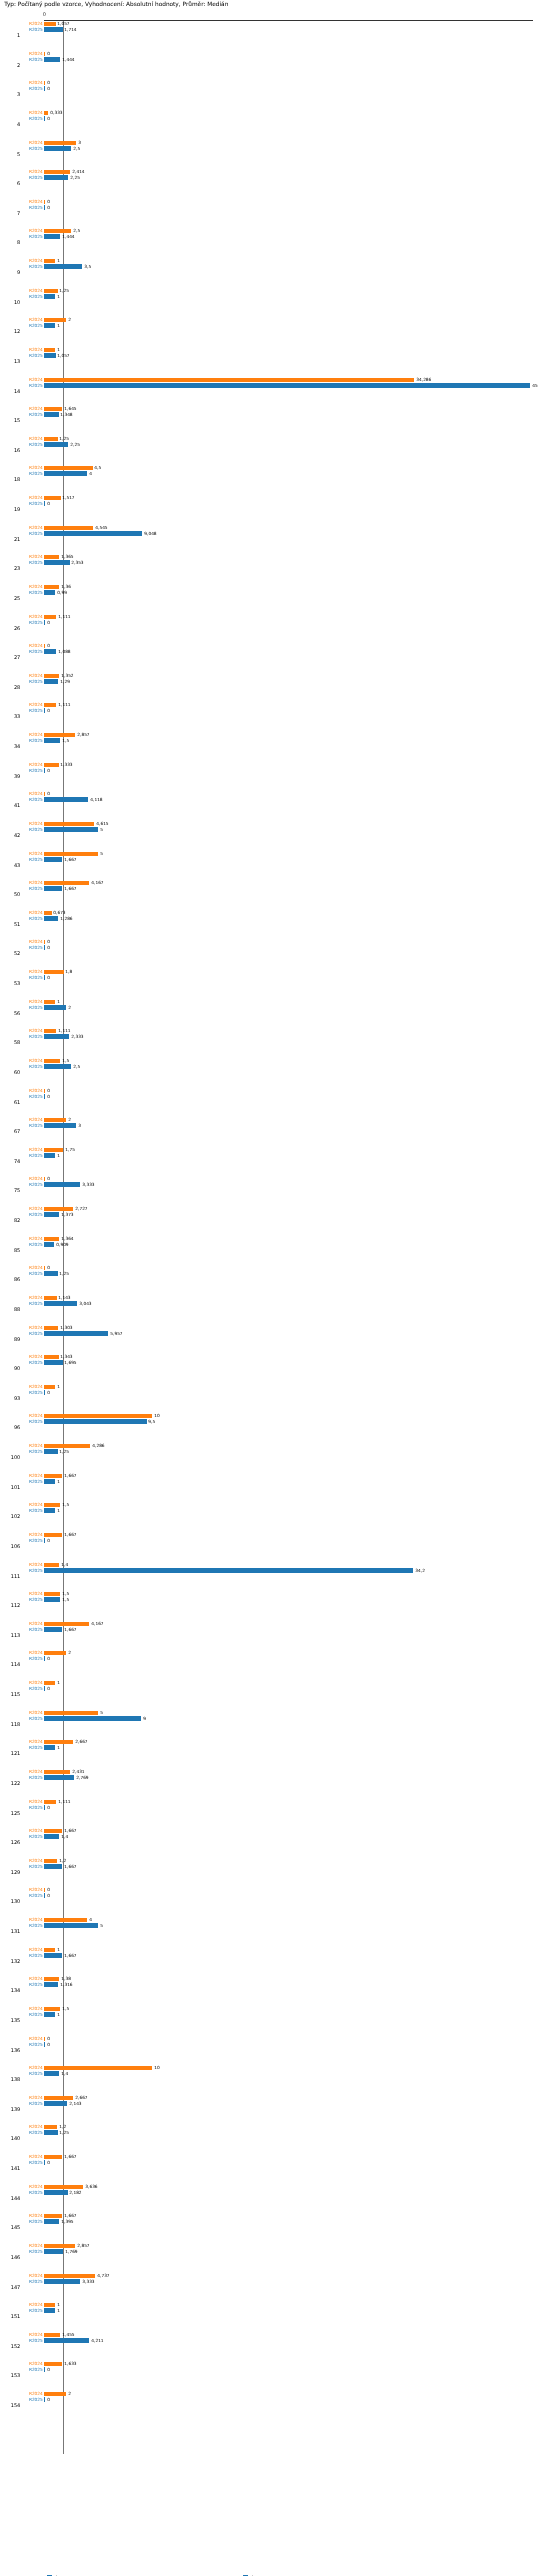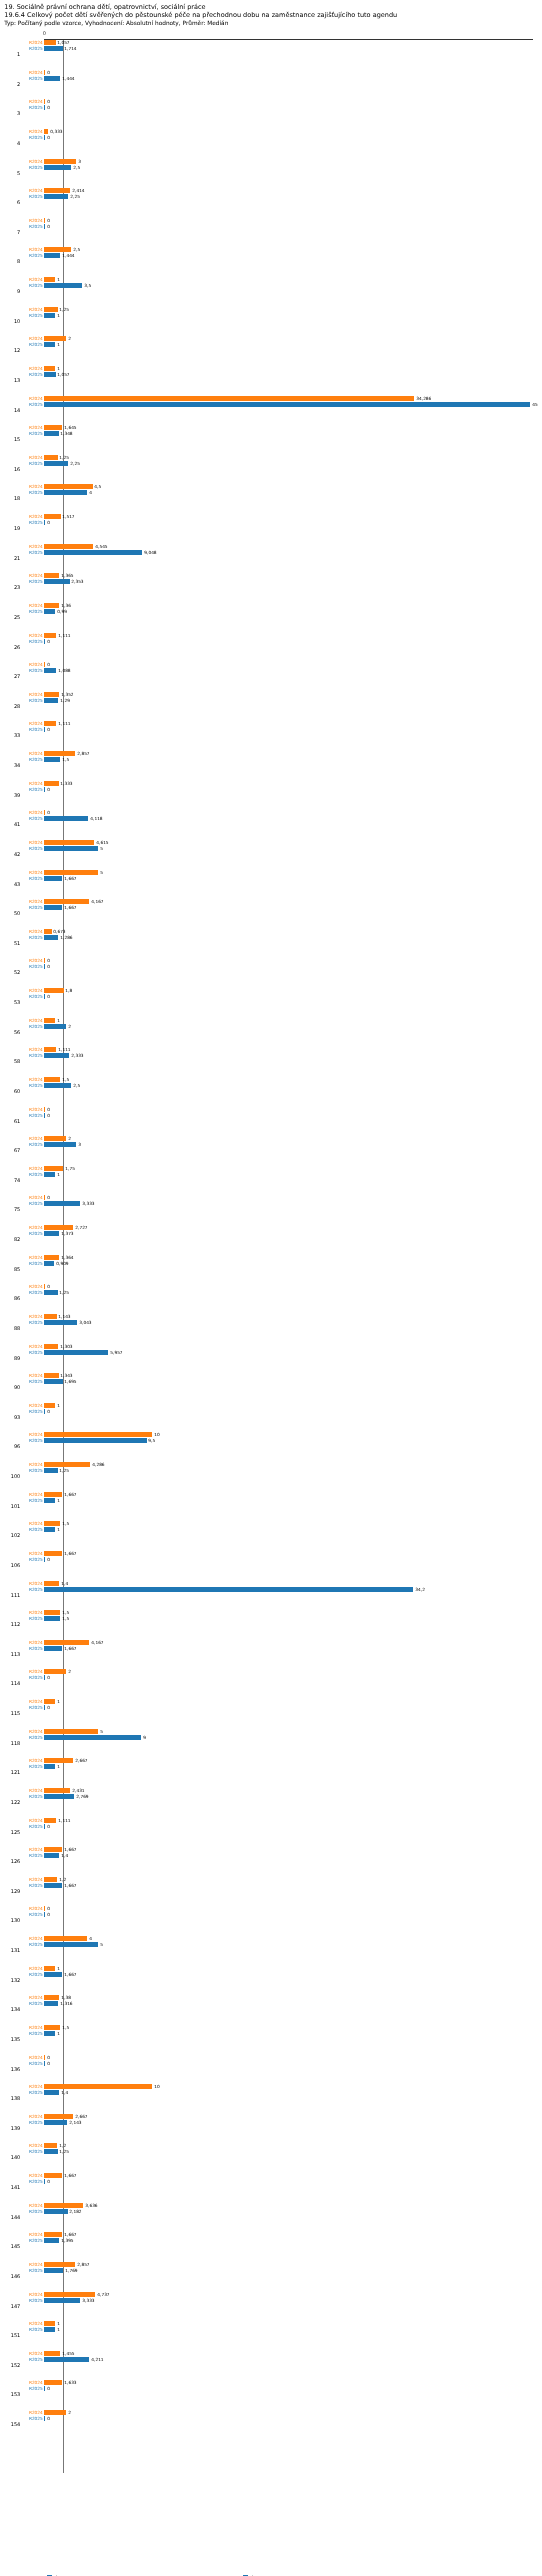--- a/index.html
+++ b/index.html
@@ -22,24 +22,20 @@
   .vline{position:absolute;left:40px;top:9.4px;bottom:0;border-left:0.7px solid #777;}
   .lgsw{display:inline-block;width:5px;height:5px;margin-right:2.2px;vertical-align:-0.7px;}
   .foot{position:absolute;left:4.3px;right:4.3px;bottom:1.4px;font-size:5px;}
   .foot .col{position:absolute;}
 </style>
 </head>
 <body>
 
 <div id="page">
 
-  <div class="hdr">
-    <div class="line">19. Sociálně právní ochrana dětí, opatrovnictví, sociální práce</div>
-    <div class="line">19.6.4 Celkový počet dětí svěřených do pěstounské péče na přechodnou dobu na zaměstnance zajišťujícího tuto agendu</div>
-  </div>
   <div class="meta">Typ: Počítaný podle vzorce, Vyhodnocení: Absolutní hodnoty, Průměr: Medián</div>
 
   <div id="plot">
     <div class="axis-top">
       <div class="tick" style="left:0px;">0</div>
     </div>
     <div class="vline" style="left: 59px;"></div>
     <div class="rows" id="rows">
         <div class="grp" style="position: absolute; left: 0px; right: 0px; top: 0px; height: 30px;">
           <div class="cat" style="top: 11.2px;">1</div>

